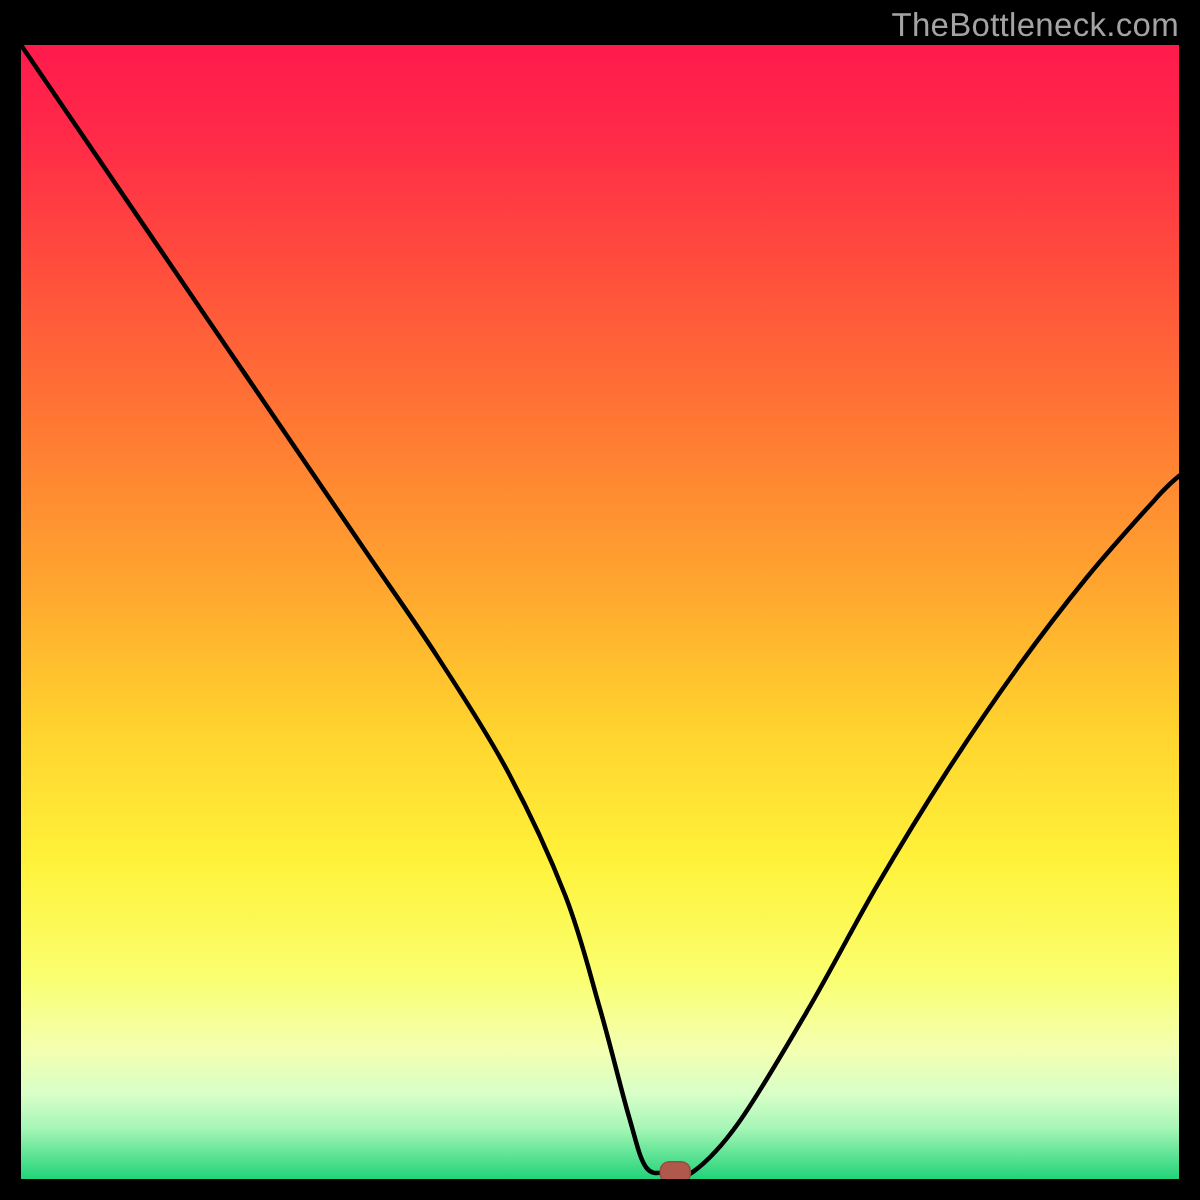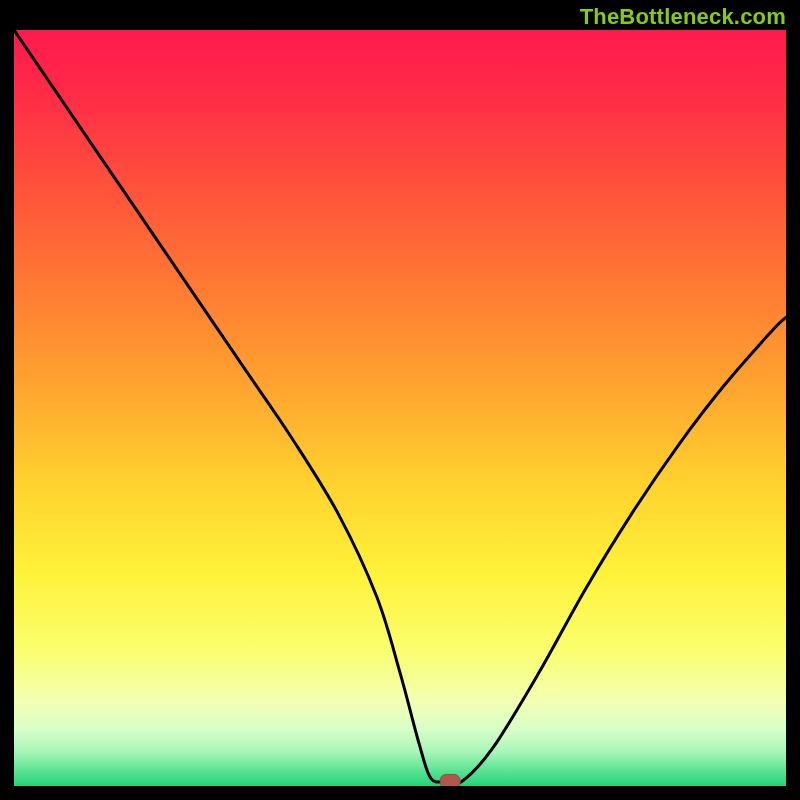--- a/index.html
+++ b/index.html
@@ -14,24 +14,24 @@
   .frame {
     position: relative;
     width: 800px;
     height: 800px;
     background: #000;
   }
   .watermark {
     position: absolute;
     top: 4px;
     right: 14px;
-    color: #84cc16;
+    color: #a3a3a3;
     font-size: 22px;
     letter-spacing: 0.2px;
-    font-weight: 700;
+    font-weight: 400;
     z-index: 5;
   }
   .plot-outer {
     position: absolute;
     left: 14px;
     top: 30px;
     width: 772px;
     height: 756px;
     background: #000;
   }

